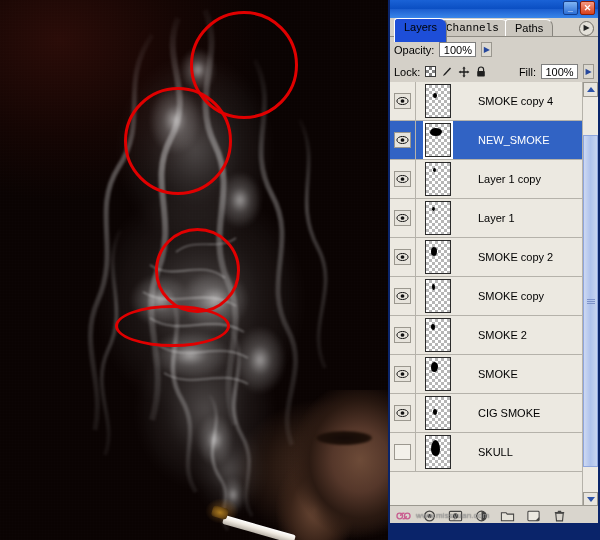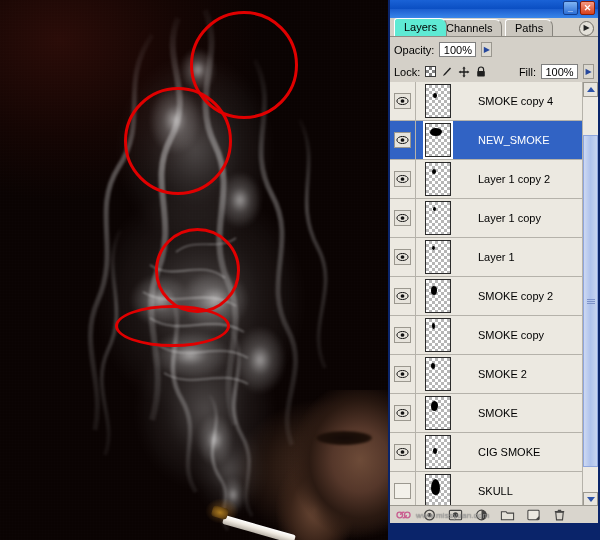--- a/index.html
+++ b/index.html
@@ -49,21 +49,21 @@
   .wbtn{width:15px;height:14px;border-radius:2px;display:flex;align-items:center;justify-content:center;
         font-size:9px;color:#fff;font-weight:bold;box-sizing:border-box;}
   .wmin{background:linear-gradient(180deg,#7fb4f3,#2d6fd6);border:1px solid #153e8c;}
   .wclose{background:linear-gradient(180deg,#f59a84,#d8401c);border:1px solid #8c1c05;}
 
   .tabstrip{position:relative;height:18px;background:#d4d0c8;border-bottom:1px solid #8e8b83;}
   .tab{position:absolute;top:1px;height:17px;padding:0 9px;font-size:11px;color:#000;
        line-height:17px;background:#cac6be;
        border-left:1px solid #fff;border-right:1px solid #87847d;
        border-top:1px solid #fff;border-top-left-radius:3px;border-top-right-radius:7px;box-sizing:border-box;}
-  .tab.active{background:#5eead4;color:#000;z-index:3;height:18px;top:0;font-weight:normal;}
+  .tab.active{background:#1d4ed8;color:#000;z-index:3;height:24px;top:0;font-weight:normal;}
   .tabarrow{position:absolute;right:4px;top:3px;width:13px;height:13px;border-radius:50%;
        border:1px solid #6e6b64;background:#e3e0d8;font-size:8px;line-height:11px;text-align:center;color:#222;}
 
   .row-blend{display:flex;align-items:center;height:21px;padding:2px 4px 0 4px;gap:5px;}
   .select{position:relative;width:108px;height:17px;background:#fff;border:1px solid #7f7f7f;
           border-right-color:#fff;border-bottom-color:#fff;box-shadow:inset 1px 1px 0 #4a4a4a;
           font-size:11px;line-height:16px;padding-left:4px;box-sizing:border-box;color:#000;}
   .selarrow{position:absolute;right:1px;top:1px;width:15px;height:14px;background:#eceae3;
             border:1px solid #9a978f;display:flex;align-items:center;justify-content:center;box-sizing:border-box;}
   .selarrow:after{content:"";border-left:4px solid transparent;border-right:4px solid transparent;
@@ -112,21 +112,21 @@
   .sbtn.up{top:0;} .sbtn.dn{bottom:0;}
   .sbtn i{border-left:4px solid transparent;border-right:4px solid transparent;}
   .sbtn.up i{border-bottom:5px solid #2c52a8;}
   .sbtn.dn i{border-top:5px solid #2c52a8;}
   .sthumb{position:absolute;left:0;top:53px;width:15px;height:332px;
           background:linear-gradient(90deg,#cdd9f2,#aec2ec 50%,#c6d4f0);border:1px solid #8fa6dd;box-sizing:border-box;}
   .sgrip{position:absolute;left:3px;top:50%;margin-top:-3px;width:8px;height:6px;
          background:repeating-linear-gradient(0deg,#7e93c9 0 1px,transparent 1px 2px);}
 
   .footer{position:absolute;left:0;bottom:0;width:208px;height:18px;background:#d9d5cd;
-          border-top:1px solid #9b988f;display:flex;align-items:center;gap:11px;padding-left:6px;box-sizing:border-box;}
+          border-top:1px solid #9b988f;display:flex;align-items:flex-end;gap:11px;padding-left:6px;box-sizing:border-box;}
   .ficon{width:15px;height:14px;opacity:.85;}
   .watermark{position:absolute;left:26px;bottom:1px;width:180px;height:11px;
     font-size:8px;color:rgba(255,255,255,.55);letter-spacing:.2px;white-space:nowrap;
     text-shadow:0 0 1px rgba(0,0,0,.9);filter:blur(.35px);font-family:"Liberation Sans",sans-serif;}
   .palbottom{position:absolute;left:388px;top:525px;width:212px;height:15px;background:#0a246a;}
 </style>
 </head>
 <body>
 
 <div class="stage">
@@ -220,21 +220,21 @@
 
     <div class="titlebar">
       <div class="winbtns">
         <div class="wbtn wmin">_</div>
         <div class="wbtn wclose">✕</div>
       </div>
     </div>
 
     <div class="tabstrip">
       <div class="tab active" style="left:4px;">Layers</div>
-      <div class="tab" style="left:46px;">Channels</div>
+      <div class="tab" style="left:46px;font-family:Liberation Mono, monospace;">Channels</div>
       <div class="tab" style="left:115px;">Paths</div>
       <div class="tabarrow">▶</div>
     </div>
 
     <div class="row-blend">
       <span class="lbl">Opacity:</span>
       <span class="numbox">100%</span>
       <span class="spin">▶</span>
     </div>
 
@@ -287,36 +287,20 @@
           </span>
         </div>
         <div class="thumbcell">
           <div class="thumb">
               <span class="blob" style="left:4px;top:4px;width:12px;height:8px;"></span>
             </div>
         </div>
         <span class="lname">NEW_SMOKE</span>
       </div>
 
-      <div class="lrow">
-        <div class="eyecell">
-          <span class="eyebox">
-            <svg class="eye" viewBox="0 0 14 9">
-                <ellipse cx="7" cy="4.5" rx="6.3" ry="4" fill="none" stroke="#111" stroke-width="1.1"></ellipse>
-                <circle cx="7" cy="4.5" r="2.1" fill="#111"></circle>
-              </svg>
-          </span>
-        </div>
-        <div class="thumbcell">
-          <div class="thumb">
-              <span class="blob" style="left:6px;top:6px;width:4px;height:5px;"></span>
-            </div>
-        </div>
-        <span class="lname">Layer 1 copy 2</span>
-      </div>
 
       <div class="lrow">
         <div class="eyecell">
           <span class="eyebox">
             <svg class="eye" viewBox="0 0 14 9">
                 <ellipse cx="7" cy="4.5" rx="6.3" ry="4" fill="none" stroke="#111" stroke-width="1.1"></ellipse>
                 <circle cx="7" cy="4.5" r="2.1" fill="#111"></circle>
               </svg>
           </span>
         </div>

